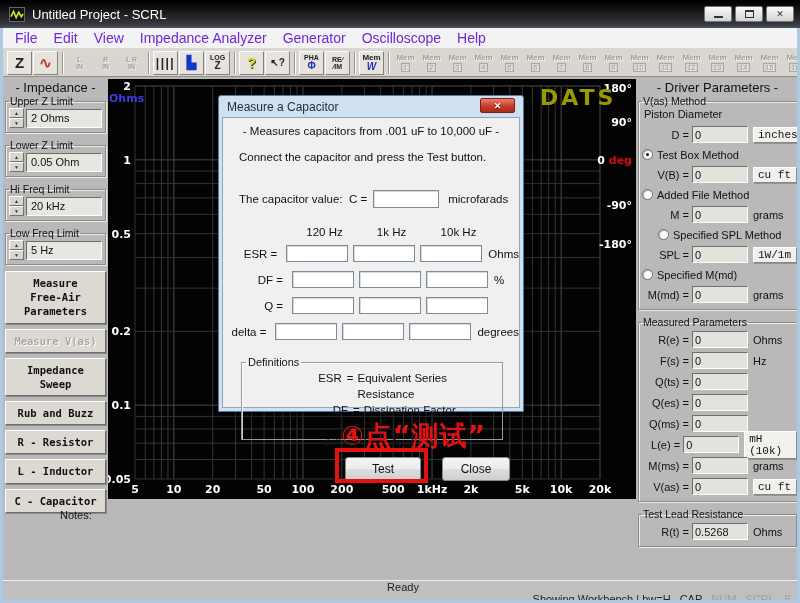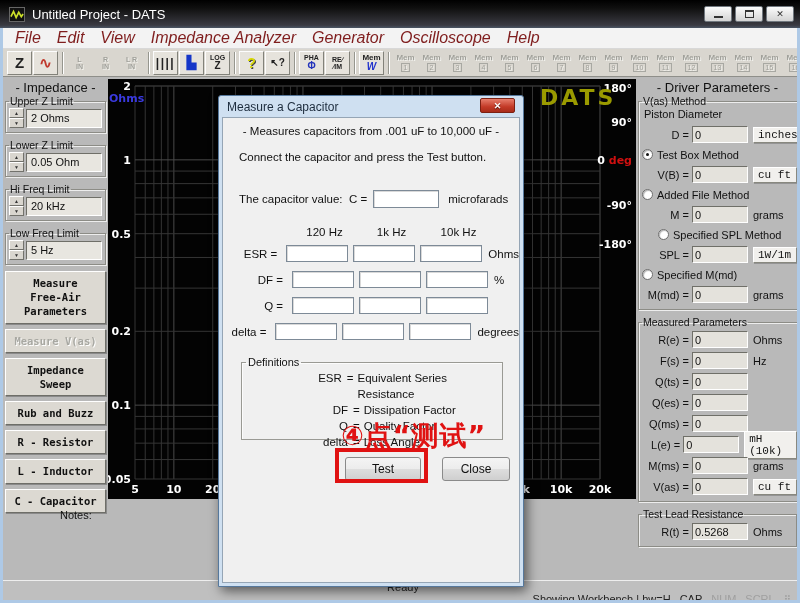--- a/index.html
+++ b/index.html
@@ -18,21 +18,21 @@
     border-radius:2px; display:flex; align-items:center; justify-content:center; color:#333; font-size:9px; }
   .glyph-min { width:9px; height:2px; background:#333; margin-top:6px; }
   .glyph-max { width:9px; height:8px; border:1px solid #333; border-top:2px solid #333; }
 
   .edge-l,.edge-r { position:absolute; top:28px; bottom:0; width:3px; background:#aec9e6; z-index:40; }
   .edge-l { left:0; } .edge-r { right:0; }
   .edge-b { position:absolute; left:0; right:0; bottom:0; height:3px; background:#aec9e6; z-index:40; }
 
   .menubar { position:absolute; left:3px; right:3px; top:28px; height:21px; background:#f3f3f3;
     display:flex; align-items:center; padding-left:4px; border-bottom:1px solid #d8d8d8; }
-  .menu-item { font-size:16px; color:#7f1d1d; padding:2px 8px;font-style:italic; }
+  .menu-item { font-size:14px; color:#6d28d9; padding:2px 8px; }
 
   .toolbar { position:absolute; left:3px; right:3px; top:49px; height:28px; background:#d9d6cf;
     display:flex; align-items:center; padding-left:4px; overflow:hidden; border-bottom:1px solid #8f8f8a; }
   .tbtn { height:24px; min-width:25px; display:flex; flex-direction:column; align-items:center;
     justify-content:center; line-height:1; flex:0 0 auto; background:#e6e3dc;
     border:1px solid; border-color:#fdfdfd #82827a #82827a #fdfdfd; margin-right:1px; color:#222; }
   .tbtn.dis { background:transparent; border-color:transparent; color:#a0a09a; text-shadow:1px 1px 0 #f2f2ee; }
   .tsep { width:2px; height:22px; border-left:1px solid #96968e; border-right:1px solid #fff; margin:0 3px; flex:0 0 auto; }
   .tb-z .tl0 { font-size:15px; font-weight:900; }
   .tb-sine .tl0 { font-size:15px; font-weight:bold; color:#c03a2e; }
@@ -97,21 +97,21 @@
 
   
   .dlg { position:absolute; left:218px; top:95px; width:306px; z-index:10; background:#cfe0f1;
     border:1px solid #56789c; border-radius:3px 3px 0 0; padding:0 3px 3px;
     box-shadow:3px 4px 12px rgba(0,0,0,.55); }
   .dlg-title { height:21px; display:flex; align-items:center; padding-left:5px; font-size:12px; color:#1d2c3d; }
   .dlg-close { position:absolute; right:8px; top:2px; width:35px; height:15px;
     background:linear-gradient(#e77e6c,#c33a27 60%,#a82c1a); border:1px solid #7c2012; border-radius:2px;
     color:#fff; font-size:9px; font-weight:bold; display:flex; align-items:center; justify-content:center;
     text-shadow:0 1px 1px #501008; }
-  .dlg-client { position:relative; height:466px; background:#f0f0f0; border:1px solid #95a5b5; font-size:11.5px; color:#111; }
+  .dlg-client { position:relative; height:291px; background:#f0f0f0; border:1px solid #95a5b5; font-size:11.5px; color:#111; }
   .dl1 { position:absolute; top:7px; left:0; width:100%; text-align:center; }
   .dl2 { position:absolute; top:33px; left:16px; }
   .caprow { position:absolute; top:72px; left:16px; display:flex; align-items:center; }
   .caplabel { white-space:pre; }
   .dlg-in { width:66px; height:18px; background:#fff; border:1px solid #7d8a97; box-shadow:inset 1px 1px 0 #d9d9d9;
     margin-left:6px; font-size:11px; padding:0 2px; }
   .capunit { margin-left:9px; }
   .dtable { position:absolute; top:108px; left:0; width:100%; }
   .thead { display:flex; margin-bottom:7px; }
   .thspacer { width:68px; }
@@ -140,21 +140,21 @@
 </style>
 </head>
 <body>
 
 <div class="win">
 
   <div class="titlebar">
     <svg class="app-icon" viewBox="0 0 16 15">
       <polyline points="1,10 4,4 7,11 10,5 13,10 15,7" fill="none" stroke="#cde02a" stroke-width="2"></polyline>
     </svg>
-    <span class="title-text">Untitled Project - DATS</span>
+    <span class="title-text">Untitled Project - SCRL</span>
     <div class="winbtns">
       <div class="wbtn">
           <div class="glyph-min"></div>
         </div>
       <div class="wbtn">
           <div class="glyph-max"></div>
         </div>
       <div class="wbtn">
           <span>✕</span>
         </div>

